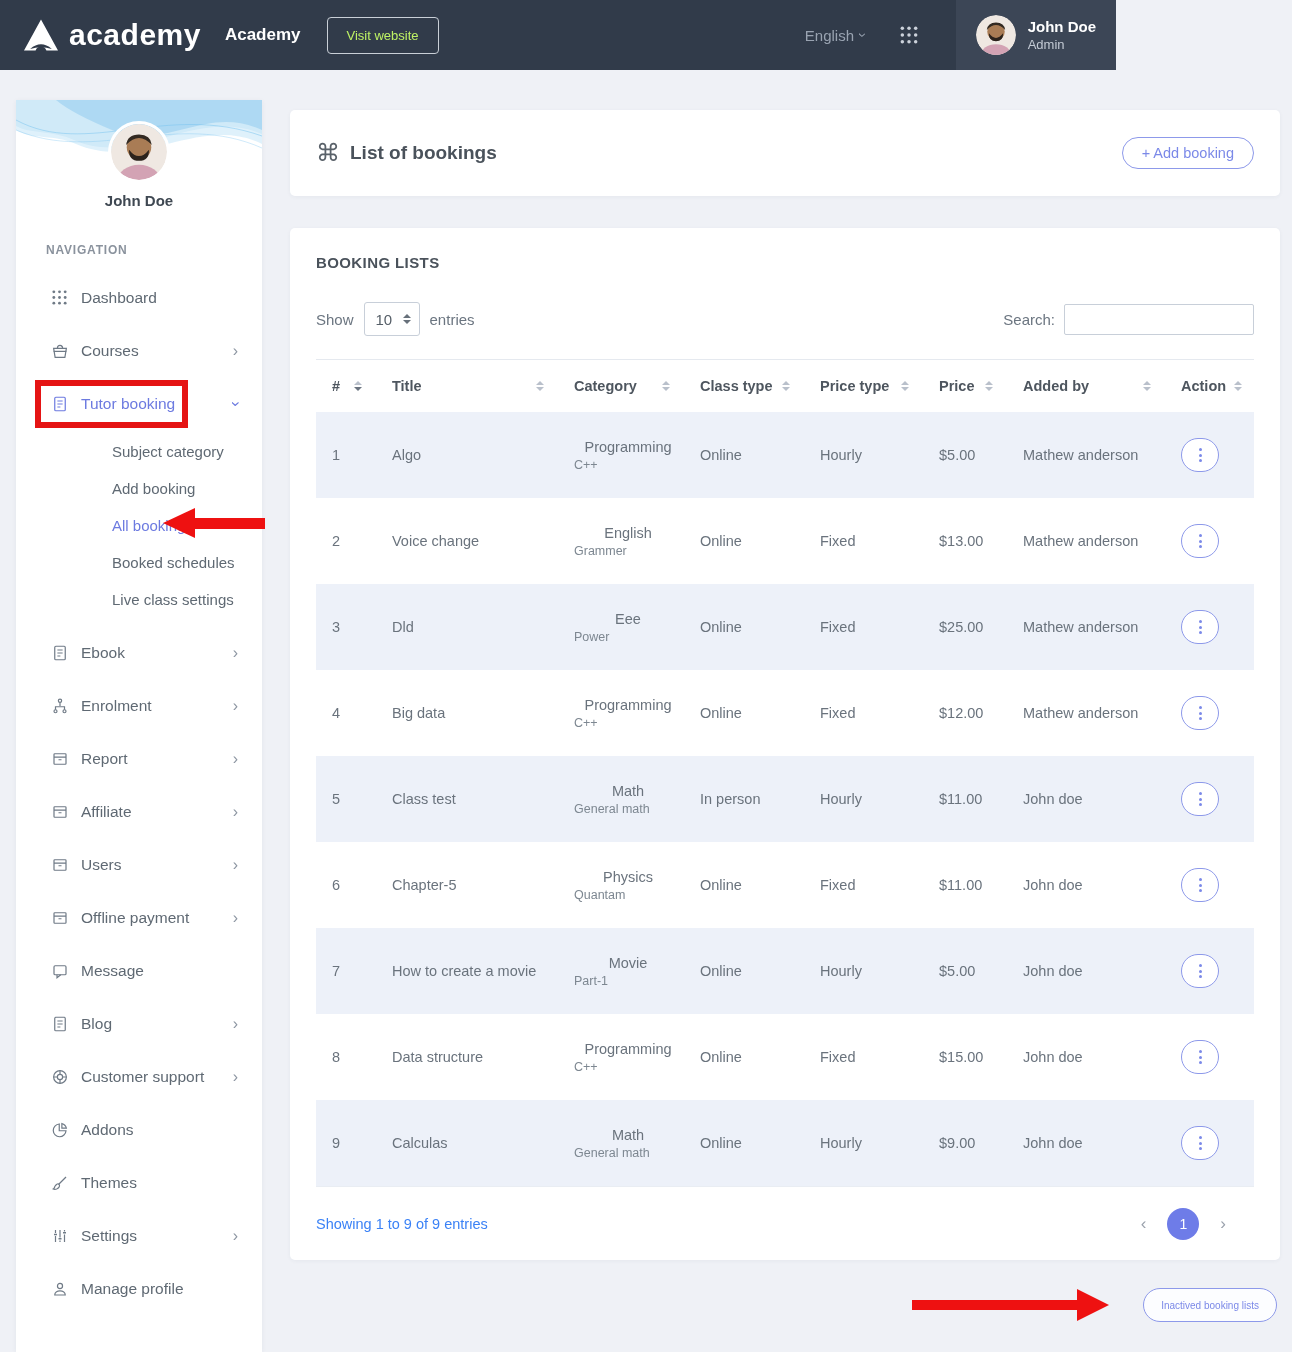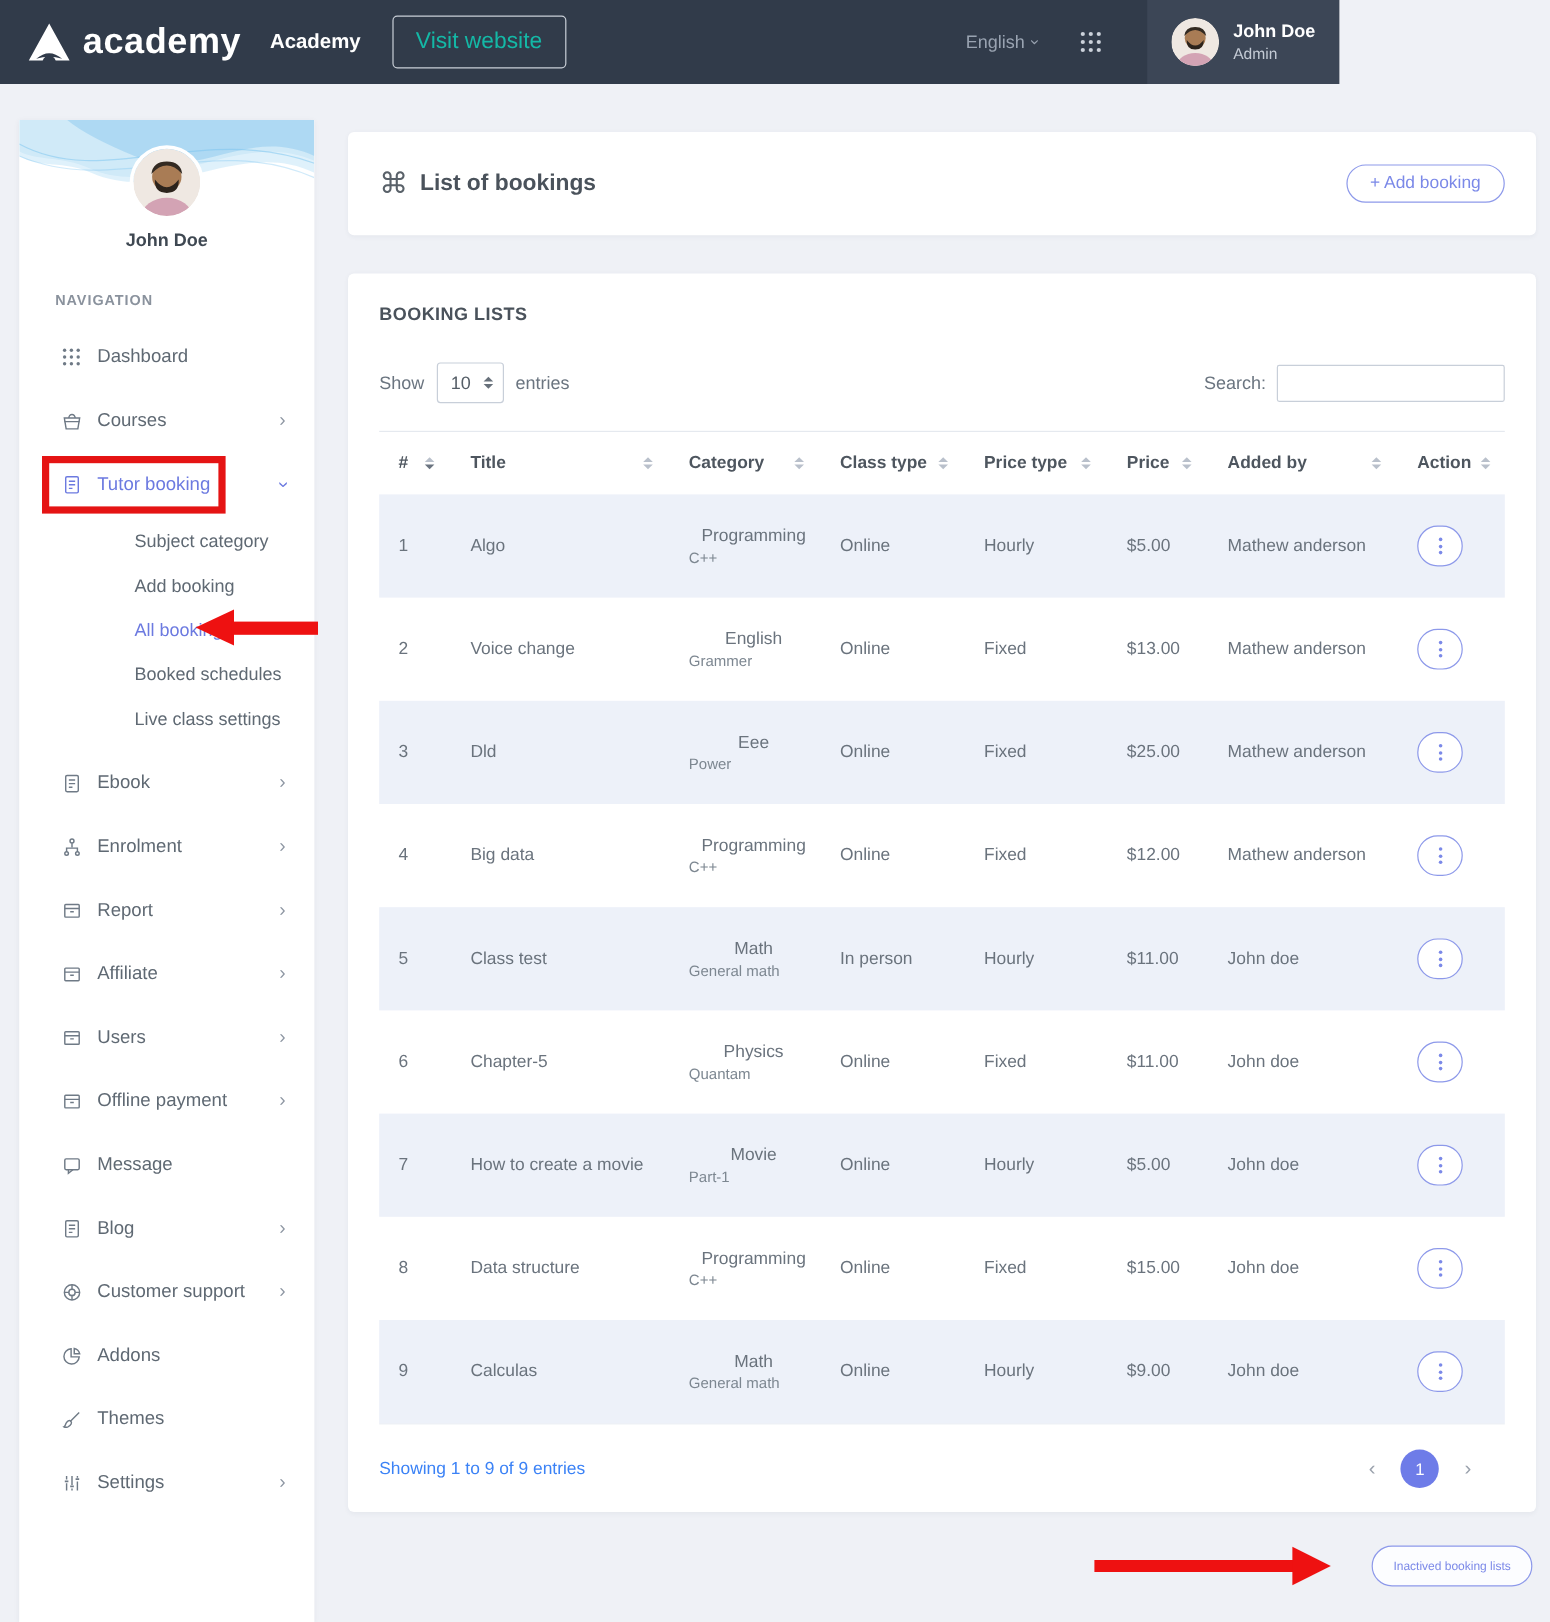--- a/index.html
+++ b/index.html
@@ -8,21 +8,21 @@
     position:relative; background:#eff1f6; overflow:hidden;
     font-family:"Liberation Sans", sans-serif; color:#6a737d;
   }
   
   .navbar { position:absolute; top:0; left:0; width:1116px; height:70px;
     background:#313b4a; display:flex; align-items:center; z-index:10; }
   .brand { display:flex; align-items:center; gap:9px; padding-left:22px; }
   .brand-text { color:#fff; font-size:30px; font-weight:bold; letter-spacing:.5px; }
   .app-name { color:#fff; font-size:17px; font-weight:bold; margin-left:24px; }
   .visit-btn { margin-left:26px; background:transparent; border:1px solid #c9cfd7;
-    color:#14b8a6; font-size:19px; padding:10px 19px; border-radius:4px; cursor:pointer;
+    color:#bef264; font-size:13px; padding:10px 19px; border-radius:4px; cursor:pointer;
     font-family:inherit; }
   .nav-right { margin-left:auto; display:flex; align-items:center; height:100%; }
   .lang { color:#99a3b1; font-size:15px; display:flex; align-items:center; gap:7px; margin-right:33px; cursor:pointer; }
   .lang .chev { font-size:14px; color:#99a3b1; display:inline-block; transform:rotate(90deg); }
   .apps-grid { margin-right:37px; cursor:pointer; display:flex; }
   .user-chip { background:#3c4656; height:70px; display:flex; align-items:center;
     padding:0 20px; gap:12px; min-width:140px; cursor:pointer; }
   .user-meta .name { color:#fff; font-size:15px; font-weight:bold; }
   .user-meta .role { color:#c3cad4; font-size:13px; margin-top:2px; }
   .avatar-sm { width:40px; height:40px; border-radius:50%; overflow:hidden; flex:0 0 40px; }
@@ -371,20 +371,29 @@
     <div class="nav-item">
       <span class="nicon">
         <svg class="ic" width="18" height="18" viewBox="0 0 24 24" fill="none" stroke="#6f7a86" stroke-width="1.6">
           <path d="M6 4 v4 M6 12 v8 M12 4 v10 M12 18 v2 M18 4 v2 M18 10 v10"></path>
           <path d="M4 10 h4 M10 15.5 h4 M16 7.5 h4" stroke-width="2"></path>
         </svg>
       </span>
       <span class="nlabel">Settings</span>
       <span class="chev">›</span>
     </div>
+    <div class="nav-item">
+      <span class="nicon">
+        <svg class="ic" width="18" height="18" viewBox="0 0 24 24" fill="none" stroke="#6f7a86" stroke-width="1.6">
+          <circle cx="12" cy="8" r="3.4"></circle>
+            <path d="M5 20 a7 5.5 0 0 1 14 0 Z"></path>
+        </svg>
+      </span>
+      <span class="nlabel">Manage profile</span>
+    </div>
   </div>
 </div>
 
 <div class="header-card">
   <span class="cmd-icon">⌘</span>
   <span class="page-title">List of bookings</span>
   <button class="add-booking-btn">+ Add booking</button>
 </div>
 
 <div class="table-card">

